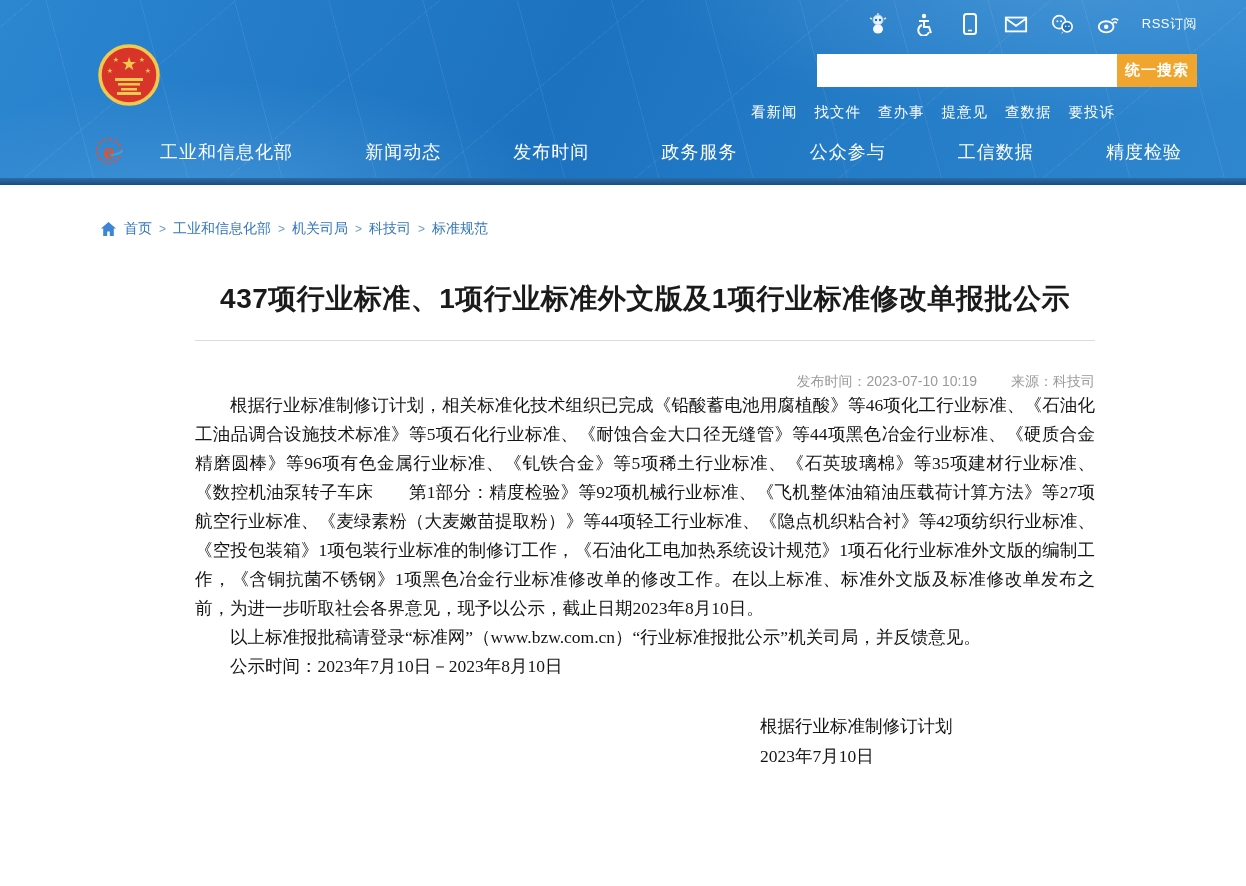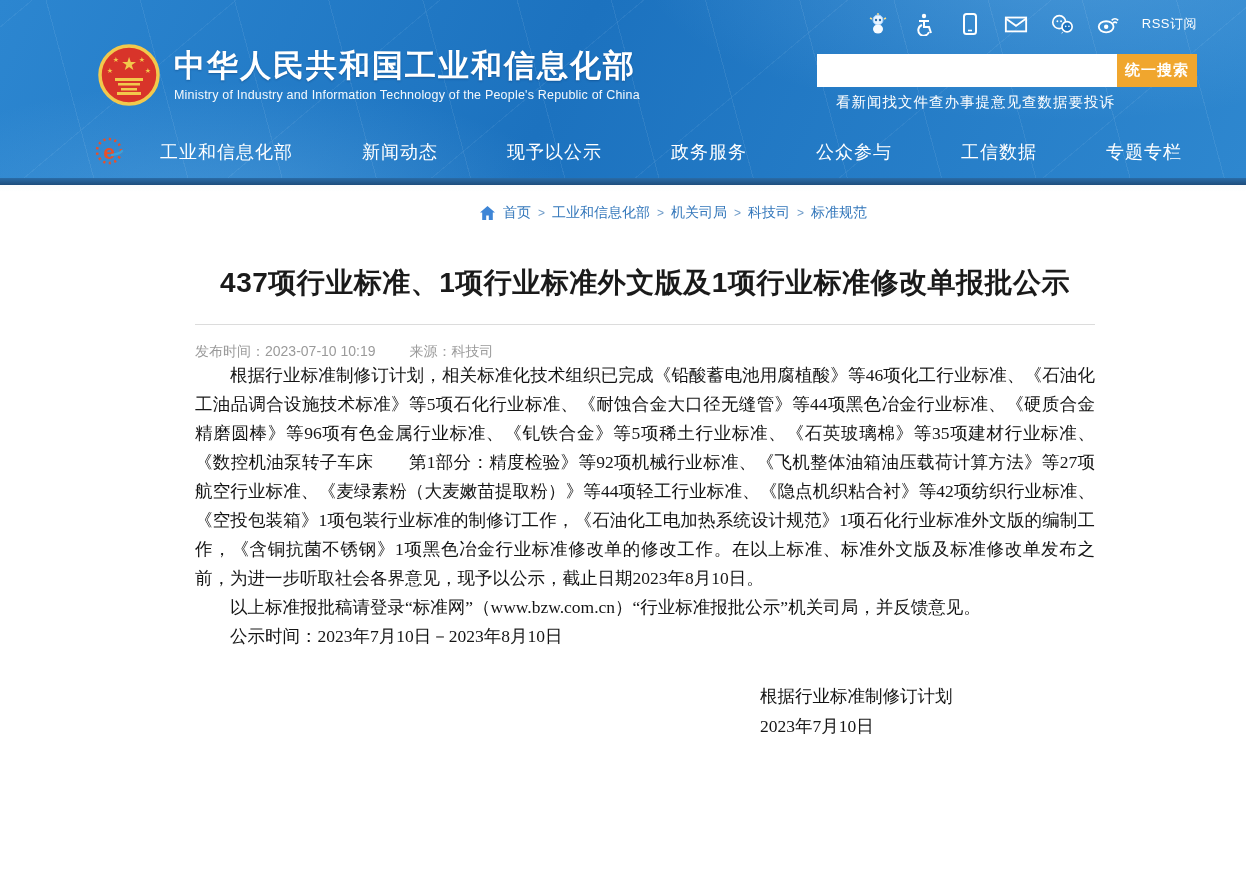--- a/index.html
+++ b/index.html
@@ -29,41 +29,41 @@
   .rss{ font-size:13px; color:#fff; letter-spacing:.5px; cursor:pointer;}
 
   .brand{ position:absolute; left:98px; top:44px; display:flex; align-items:center; gap:14px; z-index:2;}
   .brand-title{ font-size:31px; font-weight:bold; letter-spacing:2px; line-height:1.15; text-shadow:0 1px 2px rgba(0,40,90,.35);}
   .brand-sub{ font-size:12.5px; margin-top:4px; letter-spacing:.2px; opacity:.95;}
 
   .searchbox{ position:absolute; top:54px; right:49px; display:flex; z-index:2;}
   .searchbox input{ width:300px; height:33px; border:none; outline:none; padding:0 10px; font-size:14px;}
   .searchbox button{ width:80px; height:33px; border:none; background:#f0a62e; color:#fff;
     font-size:15px; font-weight:bold; letter-spacing:1px; cursor:pointer;}
-  .quicklinks{ position:absolute; top:93px; right:131px; display:flex; z-index:2;}
+  .quicklinks{ position:absolute; top:103px; right:131px; display:flex; gap:17px; z-index:2;}
   .quicklinks span{ font-size:14.5px; color:#fff; cursor:pointer; letter-spacing:1px;}
 
   .nav{ position:absolute; left:0; bottom:0; width:100%; height:52px; display:flex; align-items:center;
     padding:0 60px 0 92px; z-index:2;}
   .nav-logo{ width:34px; height:34px; margin-right:30px; flex:0 0 auto;}
   .nav-items{ flex:1; display:flex; justify-content:space-between; align-items:center;}
   .nav-item{ font-size:18px; color:#fff; letter-spacing:1px; cursor:pointer; padding:6px 4px;}
 
   
   .content{ position:relative; width:100%; background:#fff;
     background:linear-gradient(#f4f7fa 0, #ffffff 14px);}
-  .breadcrumb{ display:flex; align-items:center; gap:7px; padding:26px 0 0 100px; font-size:14px; color:#3377bb;justify-content:center;}
+  .breadcrumb{ display:flex; align-items:center; gap:7px; padding:42px 0 0 100px; font-size:14px; color:#3377bb;}
   .breadcrumb .crumb{ cursor:pointer; }
   .breadcrumb .sep{ color:#6f9cc9; font-size:12px;}
 
   .article{ width:900px; margin:0 0 0 195px; }
   .art-title{ margin-top:42px; text-align:center; font-size:28px; font-weight:bold; color:#1a1a1a;
     letter-spacing:.5px; font-family:"Liberation Sans","DejaVu Sans",sans-serif;}
   .art-rule{ border:none; border-top:1px solid #dcdcdc; margin:22px 0 0 0;}
-  .art-meta{ margin-top:18px; text-align:left; font-size:14px; color:#9a9a9a;}
+  .art-meta{ margin-top:32px; text-align:right; font-size:14px; color:#9a9a9a;}
   .art-meta .gap{ display:inline-block; width:34px;}
 
   .art-body{ font-family:"Liberation Serif","DejaVu Serif",serif;
     font-size:17.5px; color:#141414; line-height:29px; text-align:justify;}
   .art-body p{ text-indent:2em; }
 
   .attachments{ margin-top:26px; font-family:"Liberation Serif","DejaVu Serif",serif;
     font-size:17.5px; color:#141414; line-height:27px;}
   .att-row{ padding-left:80px; margin-top:0;}
   .att-row + .att-row{ padding-left:150px; }
@@ -138,24 +138,20 @@
         <text x="18" y="18" font-size="7" text-anchor="middle" fill="#f2c94c">★</text>
         <text x="44" y="18" font-size="7" text-anchor="middle" fill="#f2c94c">★</text>
         <text x="12" y="29" font-size="7" text-anchor="middle" fill="#f2c94c">★</text>
         <text x="50" y="29" font-size="7" text-anchor="middle" fill="#f2c94c">★</text>
         <rect x="17" y="34" width="28" height="3" fill="#f2c94c"></rect>
         <rect x="20" y="39" width="22" height="2.5" fill="#f2c94c"></rect>
         <rect x="23" y="44" width="16" height="2.5" fill="#f2c94c"></rect>
         <rect x="19" y="48" width="24" height="3" fill="#f2c94c"></rect>
       </svg>
     </span>
-    <div>
-      <div class="brand-title">中华人民共和国工业和信息化部</div>
-      <div class="brand-sub">Ministry of Industry and Information Technology of the People's Republic of China</div>
-    </div>
   </div>
 
   <div class="searchbox">
     <input type="text" placeholder="" style="">
     <button>统一搜索</button>
   </div>
 
   <div class="quicklinks">
     <span>看新闻</span>
     <span>找文件</span>
@@ -169,25 +165,25 @@
     <span class="nav-logo">
       <svg width="34" height="34" viewBox="0 0 34 34">
         <circle cx="17" cy="16" r="12" fill="none" stroke="#e8502a" stroke-width="2.6" stroke-dasharray="2.2 3.4"></circle>
         <text x="17" y="24" font-size="21" font-weight="bold" text-anchor="middle" fill="#e8502a">e</text>
         <path d="M20 20c4-1 8-1 10-4" stroke="#39a0dc" stroke-width="2.4" fill="none" stroke-linecap="round"></path>
       </svg>
     </span>
     <div class="nav-items">
       <span class="nav-item">工业和信息化部</span>
       <span class="nav-item">新闻动态</span>
-      <span class="nav-item">现予以公示</span>
+      <span class="nav-item">发布时间</span>
       <span class="nav-item">政务服务</span>
       <span class="nav-item">公众参与</span>
       <span class="nav-item">工信数据</span>
-      <span class="nav-item">专题专栏</span>
+      <span class="nav-item">精度检验</span>
     </div>
   </div>
 
   <div class="banner-strip"></div>
 </div>
 
 <div class="content">
 
   <div class="breadcrumb">
     <span>

